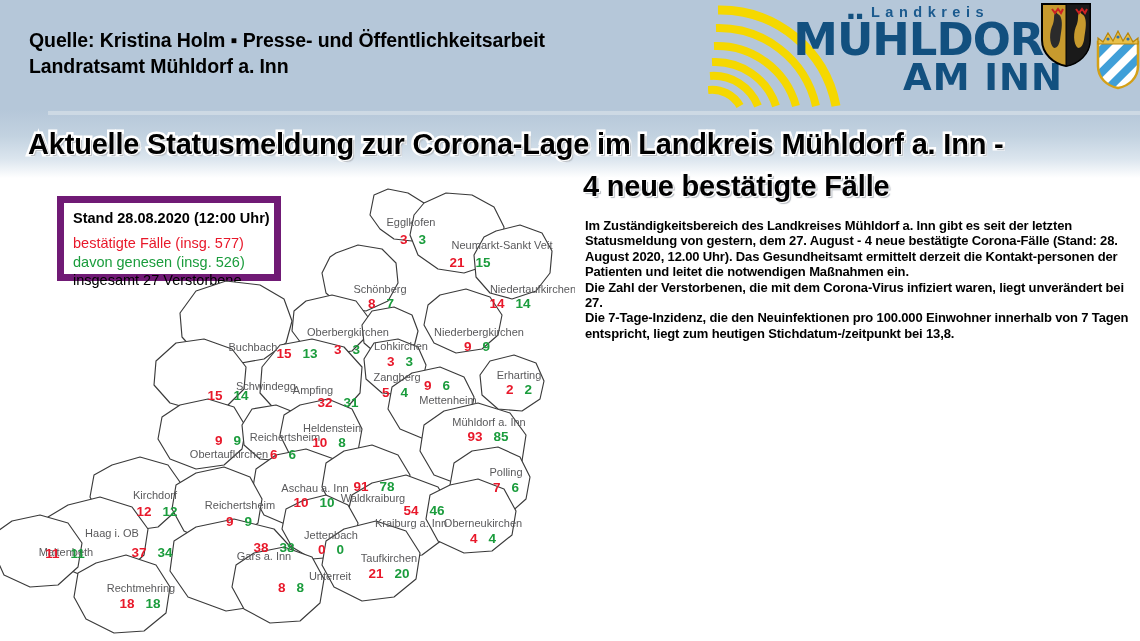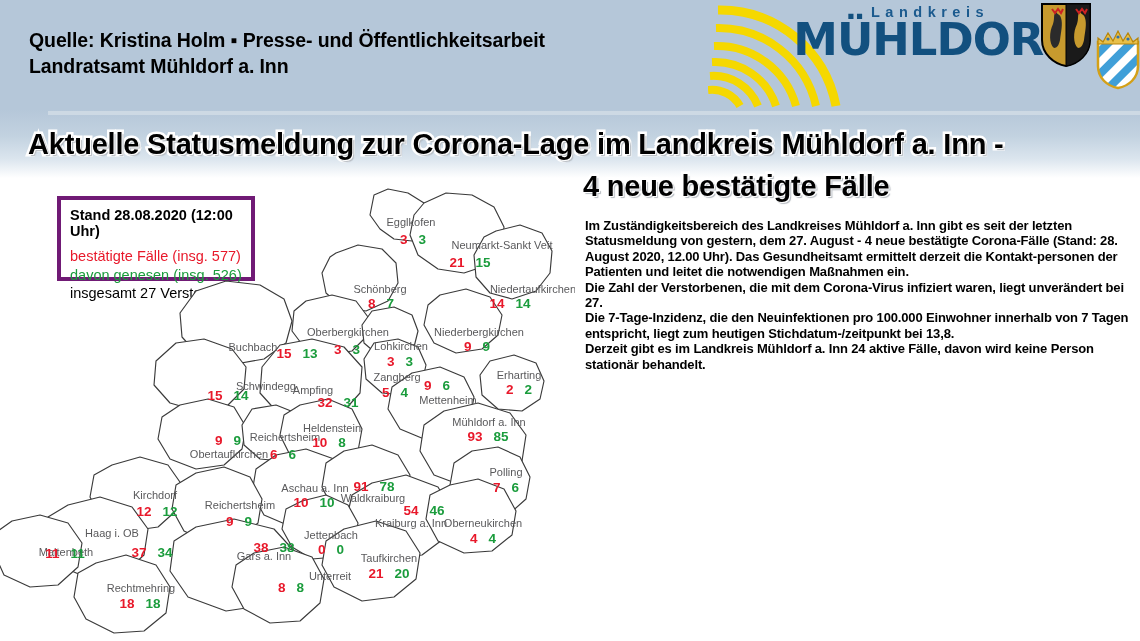--- a/index.html
+++ b/index.html
@@ -67,22 +67,22 @@
     letter-spacing:-0.2px;
   }
   #title-line2{
     position:absolute;left:583px;top:170px;
     font-size:29px;font-weight:bold;white-space:nowrap;
     letter-spacing:-0.2px;
   }
 
   
   #legend{
-    position:absolute;left:57px;top:196px;width:198px;height:85px;
-    background:#ffffff;border:4px solid #701a75;
+    position:absolute;left:57px;top:196px;width:224px;height:85px;
+    background:#ffffff;border:7px solid #701a75;
     padding:7px 0 0 9px;box-sizing:border-box;
   }
   #legend-stand{font-size:14.5px;font-weight:bold;color:#000;margin-bottom:8px;}
   .legend-line{font-size:14.5px;line-height:1.28;}
   .lg-red{color:#e8182a;}
   .lg-green{color:#1a9c3c;}
   .lg-black{color:#000;}
 
   
   #map{position:absolute;left:0px;top:183px;width:575px;height:458px;overflow:hidden;}
@@ -128,20 +128,21 @@
           <path d="M6,44 A82,82 0 0 1 88,104"></path>
           <path d="M4,60 A64,64 0 0 1 68,104"></path>
           <path d="M2,74 A48,48 0 0 1 50,104"></path>
           <path d="M0,88 A32,32 0 0 1 32,104"></path>
         </g>
       </svg>
     </div>
 
     <div id="logo-landkreis">Landkreis</div>
     <div id="logo-muehldorf">MÜHLDORF</div>
+    <div id="logo-aminn">AM INN</div>
 
     <div id="arms1">
       <svg width="52" height="66" viewBox="0 0 52 66">
         <path d="M2,2 H50 V38 C50,52 38,62 26,64 C14,62 2,52 2,38 Z" fill="#c79a2e" stroke="#000" stroke-width="2"></path>
         <path d="M26,2 H50 V38 C50,52 38,62 26,64 Z" fill="#1a1a1a" stroke="#000" stroke-width="1"></path>
         <path d="M14,46 C9,42 9,30 13,22 C15,16 13,12 16,10 C18,13 20,12 21,16 C23,22 21,30 20,38 C19,43 17,46 14,46 Z" fill="#2b2b2b"></path>
         <path d="M38,46 C33,42 33,30 37,22 C39,16 37,12 40,10 C42,13 44,12 45,16 C47,22 45,30 44,38 C43,43 41,46 38,46 Z" fill="#c79a2e"></path>
         <path d="M12,7 l3,4 l3,-4 l3,4 l2,-4" stroke="#cc2222" stroke-width="2" fill="none"></path>
         <path d="M36,7 l3,4 l3,-4 l3,4 l2,-4" stroke="#cc2222" stroke-width="2" fill="none"></path>
       </svg>
@@ -312,14 +313,13 @@
       <div class="mun-nums" style="left: 291px; top: 397px;"><span class="c">8</span><span class="r">8</span></div>
       <div class="mun-label" style="left: 141px; top: 399px;">Rechtmehring</div>
       <div class="mun-nums" style="left: 140px; top: 413px;"><span class="c">18</span><span class="r">18</span></div>
     </div>
 </div>
 
 <div id="body-text">
     <p>Im Zuständigkeitsbereich des Landkreises Mühldorf a. Inn gibt es seit der letzten Statusmeldung von gestern, dem 27. August - 4 neue bestätigte Corona-Fälle (Stand: 28. August 2020, 12.00 Uhr). Das Gesundheitsamt ermittelt derzeit die Kontakt-personen der Patienten und leitet die notwendigen Maßnahmen ein.</p>
     <p>Die Zahl der Verstorbenen, die mit dem Corona-Virus infiziert waren, liegt unverändert bei 27.</p>
     <p>Die 7-Tage-Inzidenz, die den Neuinfektionen pro 100.000 Einwohner innerhalb von 7 Tagen entspricht, liegt zum heutigen Stichdatum-/zeitpunkt bei 13,8.</p>
-    <p>Derzeit gibt es im Landkreis Mühldorf a. Inn 24 aktive Fälle, davon wird keine Person stationär behandelt.</p>
   </div>
 
 </body></html>

